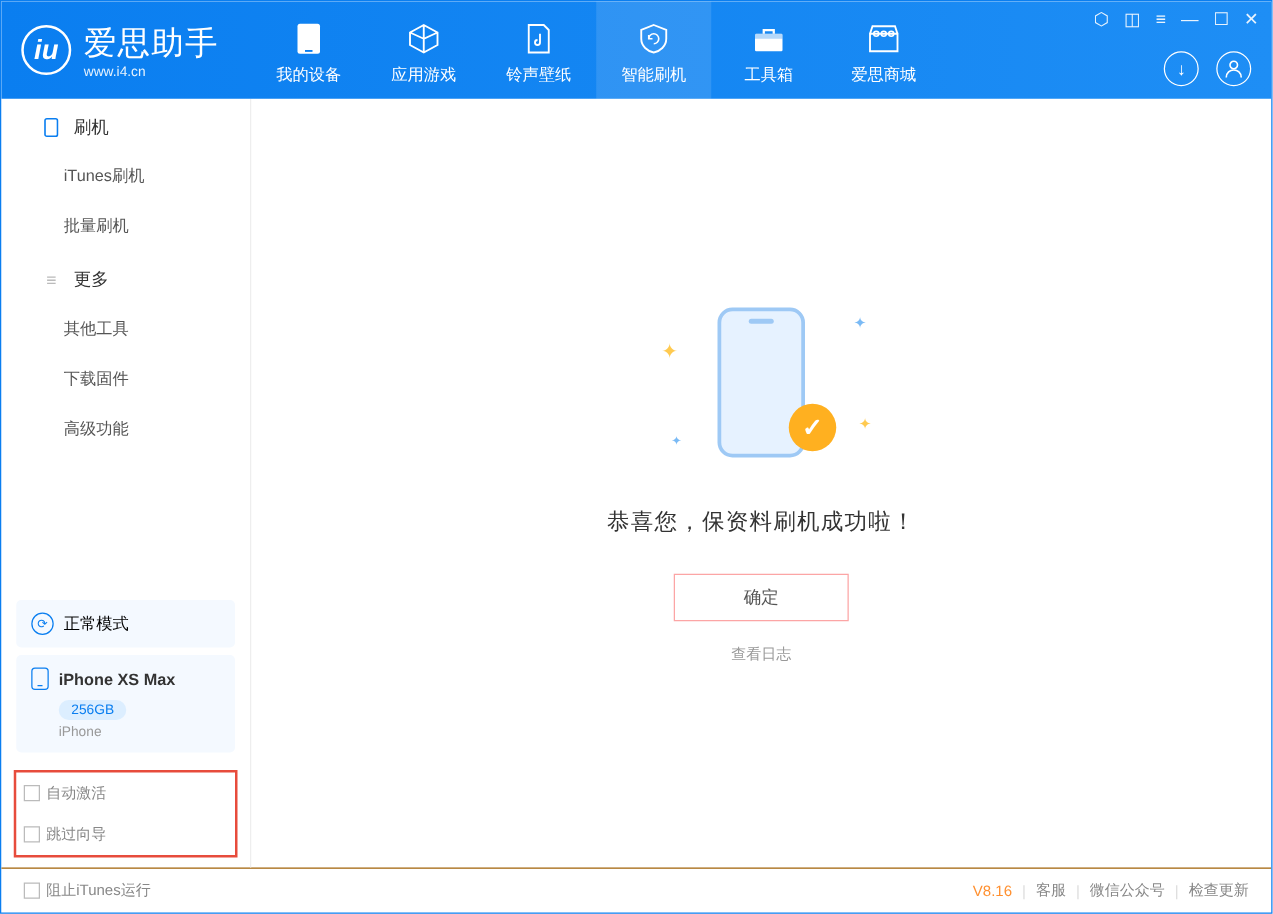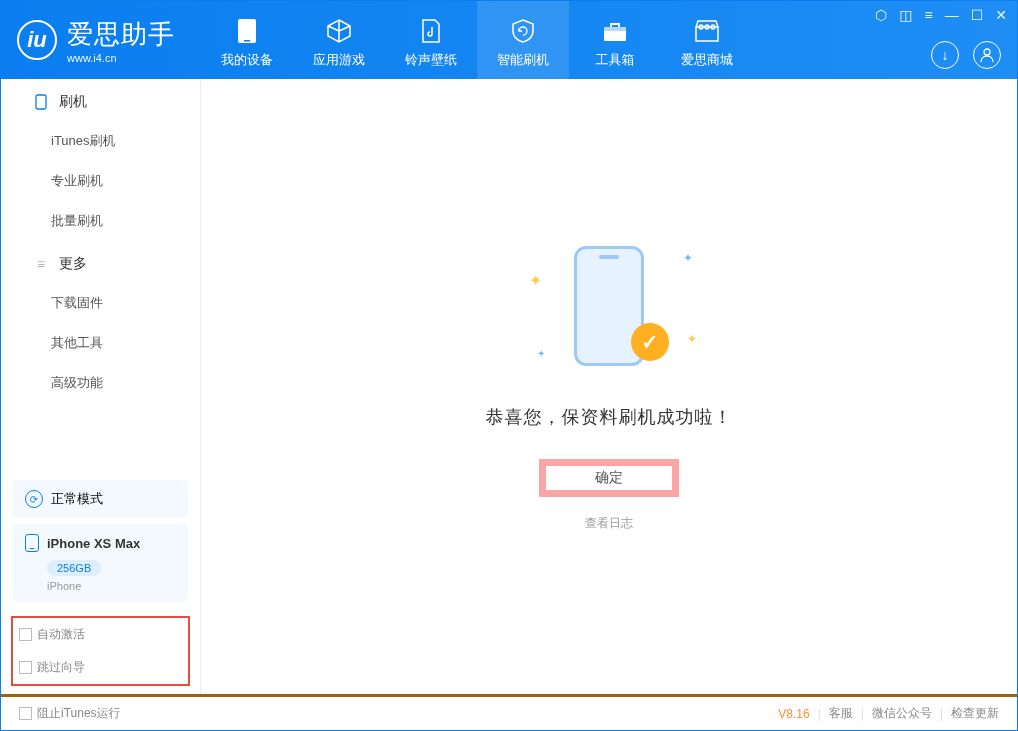--- a/index.html
+++ b/index.html
@@ -48,24 +48,24 @@
 .success-img { position: relative; width: 180px; height: 140px; }
 .phone-shape { width: 70px; height: 120px; border: 3px solid #9ec9f5; border-radius: 12px; background: #e6f2ff; position: absolute; left: 50%; top: 5px; transform: translateX(-50%); }
 .phone-shape::before { content: ''; position: absolute; top: 6px; left: 50%; transform: translateX(-50%); width: 20px; height: 4px; background: #9ec9f5; border-radius: 2px; }
 .check-badge { position: absolute; right: 30px; bottom: 20px; width: 38px; height: 38px; background: #ffb020; border-radius: 50%; display: flex; align-items: center; justify-content: center; color: #fff; font-size: 20px; font-weight: bold; }
 .sparkle1 { position: absolute; left: 10px; top: 30px; color: #ffca50; font-size: 16px; }
 .sparkle2 { position: absolute; right: 6px; top: 10px; color: #7abaf5; font-size: 12px; }
 .sparkle3 { position: absolute; left: 18px; bottom: 22px; color: #7abaf5; font-size: 10px; }
 .sparkle4 { position: absolute; right: 2px; bottom: 35px; color: #ffca50; font-size: 12px; }
 
 .success-msg { font-size: 18px; color: #333; margin-top: 24px; letter-spacing: 1px; }
-.ok-btn { margin-top: 30px; width: 140px; height: 38px; border: 7px solid #fca5a5; background: #fff; font-size: 14px; color: #555; cursor: pointer; }
+.ok-btn { margin-top: 30px; width: 140px; height: 38px; border: 1px solid #fca5a5; background: #fff; font-size: 14px; color: #555; cursor: pointer; }
 .log-link { margin-top: 18px; font-size: 12px; color: #999; cursor: pointer; }
 
-.footer { height: 36px; border-top: 3px solid #a16207; display: flex; align-items: center; padding: 0 18px; font-size: 12px; color: #888; }
+.footer { height: 36px; border-top: 1px solid #a16207; display: flex; align-items: center; padding: 0 18px; font-size: 12px; color: #888; }
 .footer .cb-item { color: #888; }
 .footer-right { margin-left: auto; display: flex; align-items: center; gap: 8px; }
 .footer-right .ver { color: #ff9030; }
 .footer-right .sep { color: #ddd; }
 .footer-right .flink { color: #888; cursor: pointer; }
 </style>
 </head>
 <body>
 
 <div class="header">
@@ -158,29 +158,28 @@
   <div class="sidebar">
     <div class="side-section-title">
       <span class="sicon">
           <svg width="12" height="16" viewBox="0 0 12 16">
             <rect x="1" y="1" width="10" height="14" rx="1.5" fill="none" stroke="#0a7ef0" stroke-width="1.3"></rect>
           </svg>
         </span>
       <span>刷机</span>
     </div>
     <div class="side-item">iTunes刷机</div>
-    <div class="side-item">专业刷机</div>
     <div class="side-item">批量刷机</div>
 
     <div class="side-section-title">
       <span class="sicon" style="color:#bbb">≡</span>
       <span>更多</span>
     </div>
+    <div class="side-item">其他工具</div>
     <div class="side-item">下载固件</div>
-    <div class="side-item">其他工具</div>
     <div class="side-item">高级功能</div>
 
     <div class="device-boxes">
       <div class="device-box">
         <span class="dicon">⟳</span>
         <span>正常模式</span>
       </div>
       <div class="device-box2">
         <div class="device-name">
           <span class="phone-icon"></span>

